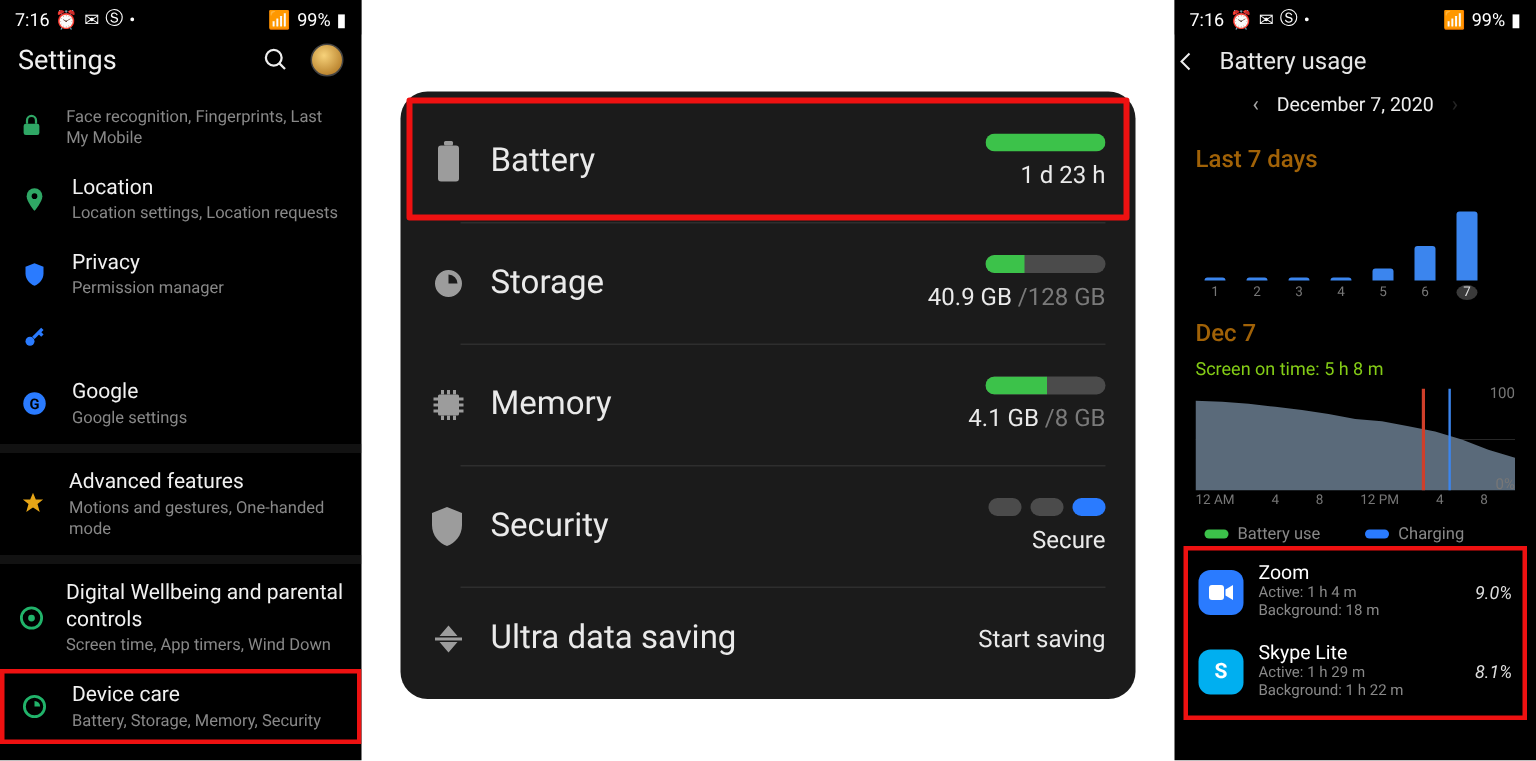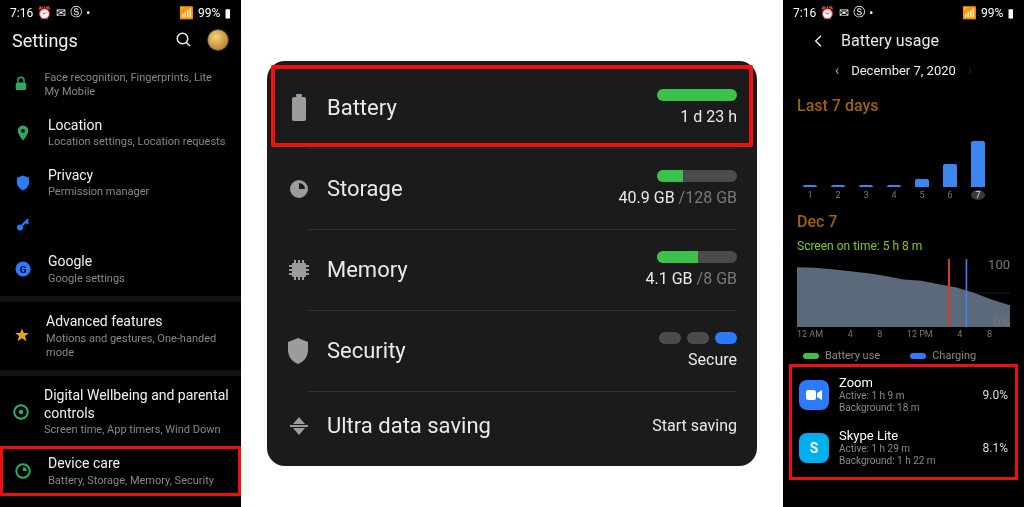--- a/index.html
+++ b/index.html
@@ -87,54 +87,54 @@
   .sec-dots { display:flex; gap:6px; }
   .dot { width:22px; height:12px; border-radius:7px; background:#4b4b4b; }
   .dot.blue { background:#2a7bff; }
   .p2row .val { font-size:16px; color:#eaeaea;text-align:center; }
   .p2row .val .dim { color:#7a7a7a; }
 
   .p2 .hl-red { inset: 4px 4px auto 4px; height: 82px; border-width:4px; border-radius:2px; }
 
   
   .p3 { width: 241px; height: 507px; margin-left:auto; }
-  .p3 .titlebar { display:flex; align-items:center; gap:14px; padding:8px 28px 8px; }
+  .p3 .titlebar { display:flex; align-items:center; gap:14px; padding:8px 0 8px; }
   .p3 .titlebar h1 { font-size:16px; font-weight:400; }
   .daterow { display:flex; align-items:center; justify-content:center; gap:12px; padding:4px 0 10px; font-size:13px; color:#eee; }
   .daterow .chev { opacity:.7; font-size:14px; }
 
   .section { padding: 0 14px; }
   .sec-h { font-size:16px; color:#a16207; font-weight:500; margin:8px 0 8px; }
   .bar7wrap { height:64px; display:flex; align-items:flex-end; gap:14px; padding:0 6px; }
   .bar7 { height:62px; position:relative; }
   .bar7 .b7f { height:100%; background:#3b85ee; border-radius:2px 2px 0 0; }
   .daylabels { display:flex; gap:14px; padding:3px 6px 4px; }
   .daylabels span { font-size:9px; color:#777; width:14px; text-align:center; }
   .daylabels span.sel { background:#3a3a3a; border-radius:50%; color:#ddd; }
 
   .sot { font-size:12px; color:#84cc16; margin:2px 0 6px; }
 
   .batgraph { position:relative; height:68px; margin-bottom:2px; }
   .batgraph svg { width:100%; height:100%; }
-  .batgraph .yl { position:absolute; right:0; font-size:13px; color:#777; }
+  .batgraph .yl { position:absolute; right:0; font-size:10px; color:#777; }
   .xlabels { display:flex; justify-content:space-between; font-size:9px; color:#777; padding-right:18px; margin-bottom:4px; }
 
   .legend { display:flex; gap:30px; font-size:11px; color:#888; padding:6px 0 6px 6px; }
   .legend .d { display:flex; align-items:center; gap:6px; }
   .ldot { width:16px; height:6px; border-radius:3px; }
   .ldot.g { background:#3cc24a; }
   .ldot.b { background:#2a7bff; }
 
   .apps { position:relative; }
   .apps .hl-red { inset:-4px -8px -6px -8px; border-width:3px; }
   .app { display:flex; align-items:center; gap:10px; padding:7px 2px; }
   .app .aicon { width:30px; height:30px; border-radius:8px; display:flex; align-items:center; justify-content:center; font-size:14px; color:#fff; }
   .app .ainfo .an { font-size:13px; color:#fff; }
   .app .ainfo .as { font-size:10px; color:#888; line-height:1.2; }
-  .app .pct { margin-left:auto; font-size:12px; color:#ddd; }
+  .app .pct { margin-left:auto; font-size:12px; color:#ddd;font-style:italic; }
 
   svg { display:block; }
 </style>
 </head>
 <body>
 
 <div class="phone p1">
   <div class="statusbar">
     <div class="left">
       <span>7:16</span>
@@ -165,21 +165,21 @@
   <div class="list" id="p1list">
       <div class="row">
     <span class="ic">
           <svg width="18" height="18" viewBox="0 0 24 24" fill="#2fa765">
             <rect x="5" y="10" width="14" height="10" rx="2"></rect>
             <path fill="none" stroke="#2fa765" stroke-width="2" d="M8 10V7a4 4 0 018 0v3"></path>
           </svg>
         </span>
     <div class="txt">
 
-      <div class="s">Face recognition, Fingerprints, Lite My Mobile</div>
+      <div class="s">Face recognition, Fingerprints, Last My Mobile</div>
     </div>
     </div>
       <div class="row">
     <span class="ic">
           <svg width="18" height="18" viewBox="0 0 24 24" fill="#2fa765">
             <path d="M12 2a7 7 0 017 7c0 5-7 13-7 13S5 14 5 9a7 7 0 017-7z"></path>
             <circle cx="12" cy="9" r="2.5" fill="#000"></circle>
           </svg>
         </span>
     <div class="txt">
@@ -456,21 +456,21 @@
       <div class="hl-red"></div>
     <div class="app">
           <div class="aicon" style="background:#2a7bff">
             <svg width="16" height="12" viewBox="0 0 16 12" fill="#fff">
               <rect x="0" y="1" width="10" height="10" rx="2"></rect>
               <path d="M11 4l5-3v10l-5-3z"></path>
             </svg>
           </div>
     <div class="ainfo">
             <div class="an">Zoom</div>
-    <div class="as">Active: 1 h 9 m</div>
+    <div class="as">Active: 1 h 4 m</div>
     <div class="as">Background: 18 m</div>
           </div>
     <div class="pct">9.0%</div>
         </div>
         <div class="app">
           <div class="aicon" style="background:#00aff0">
             <span style="font-weight:bold">S</span>
           </div>
     <div class="ainfo">
             <div class="an">Skype Lite</div>

